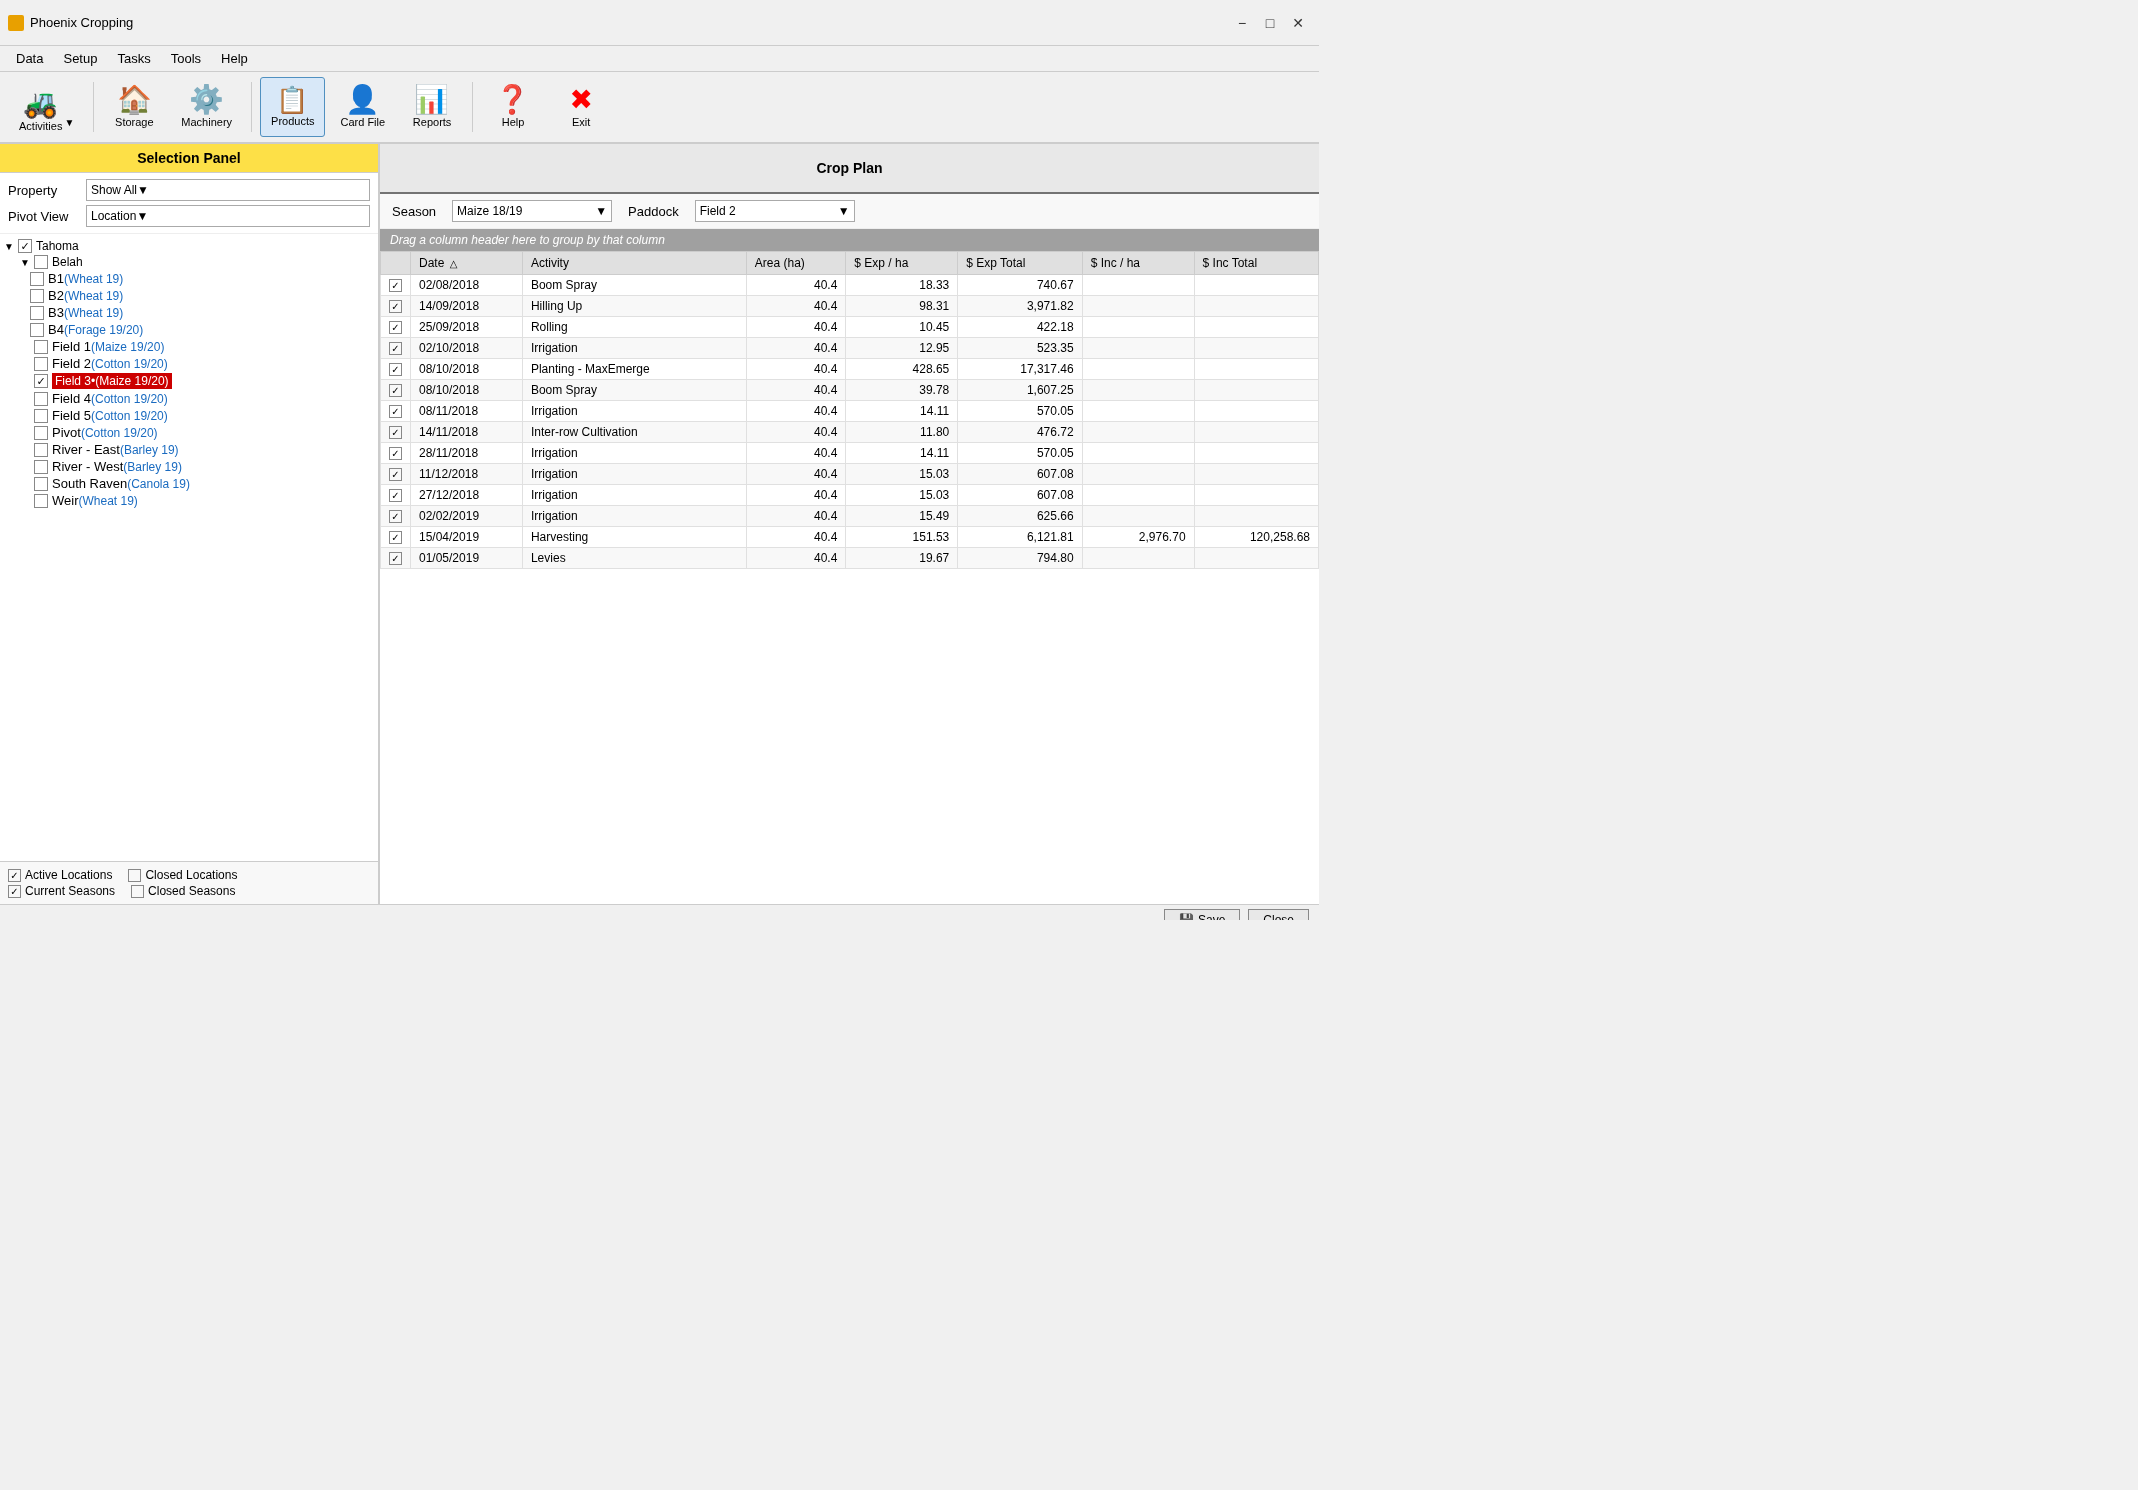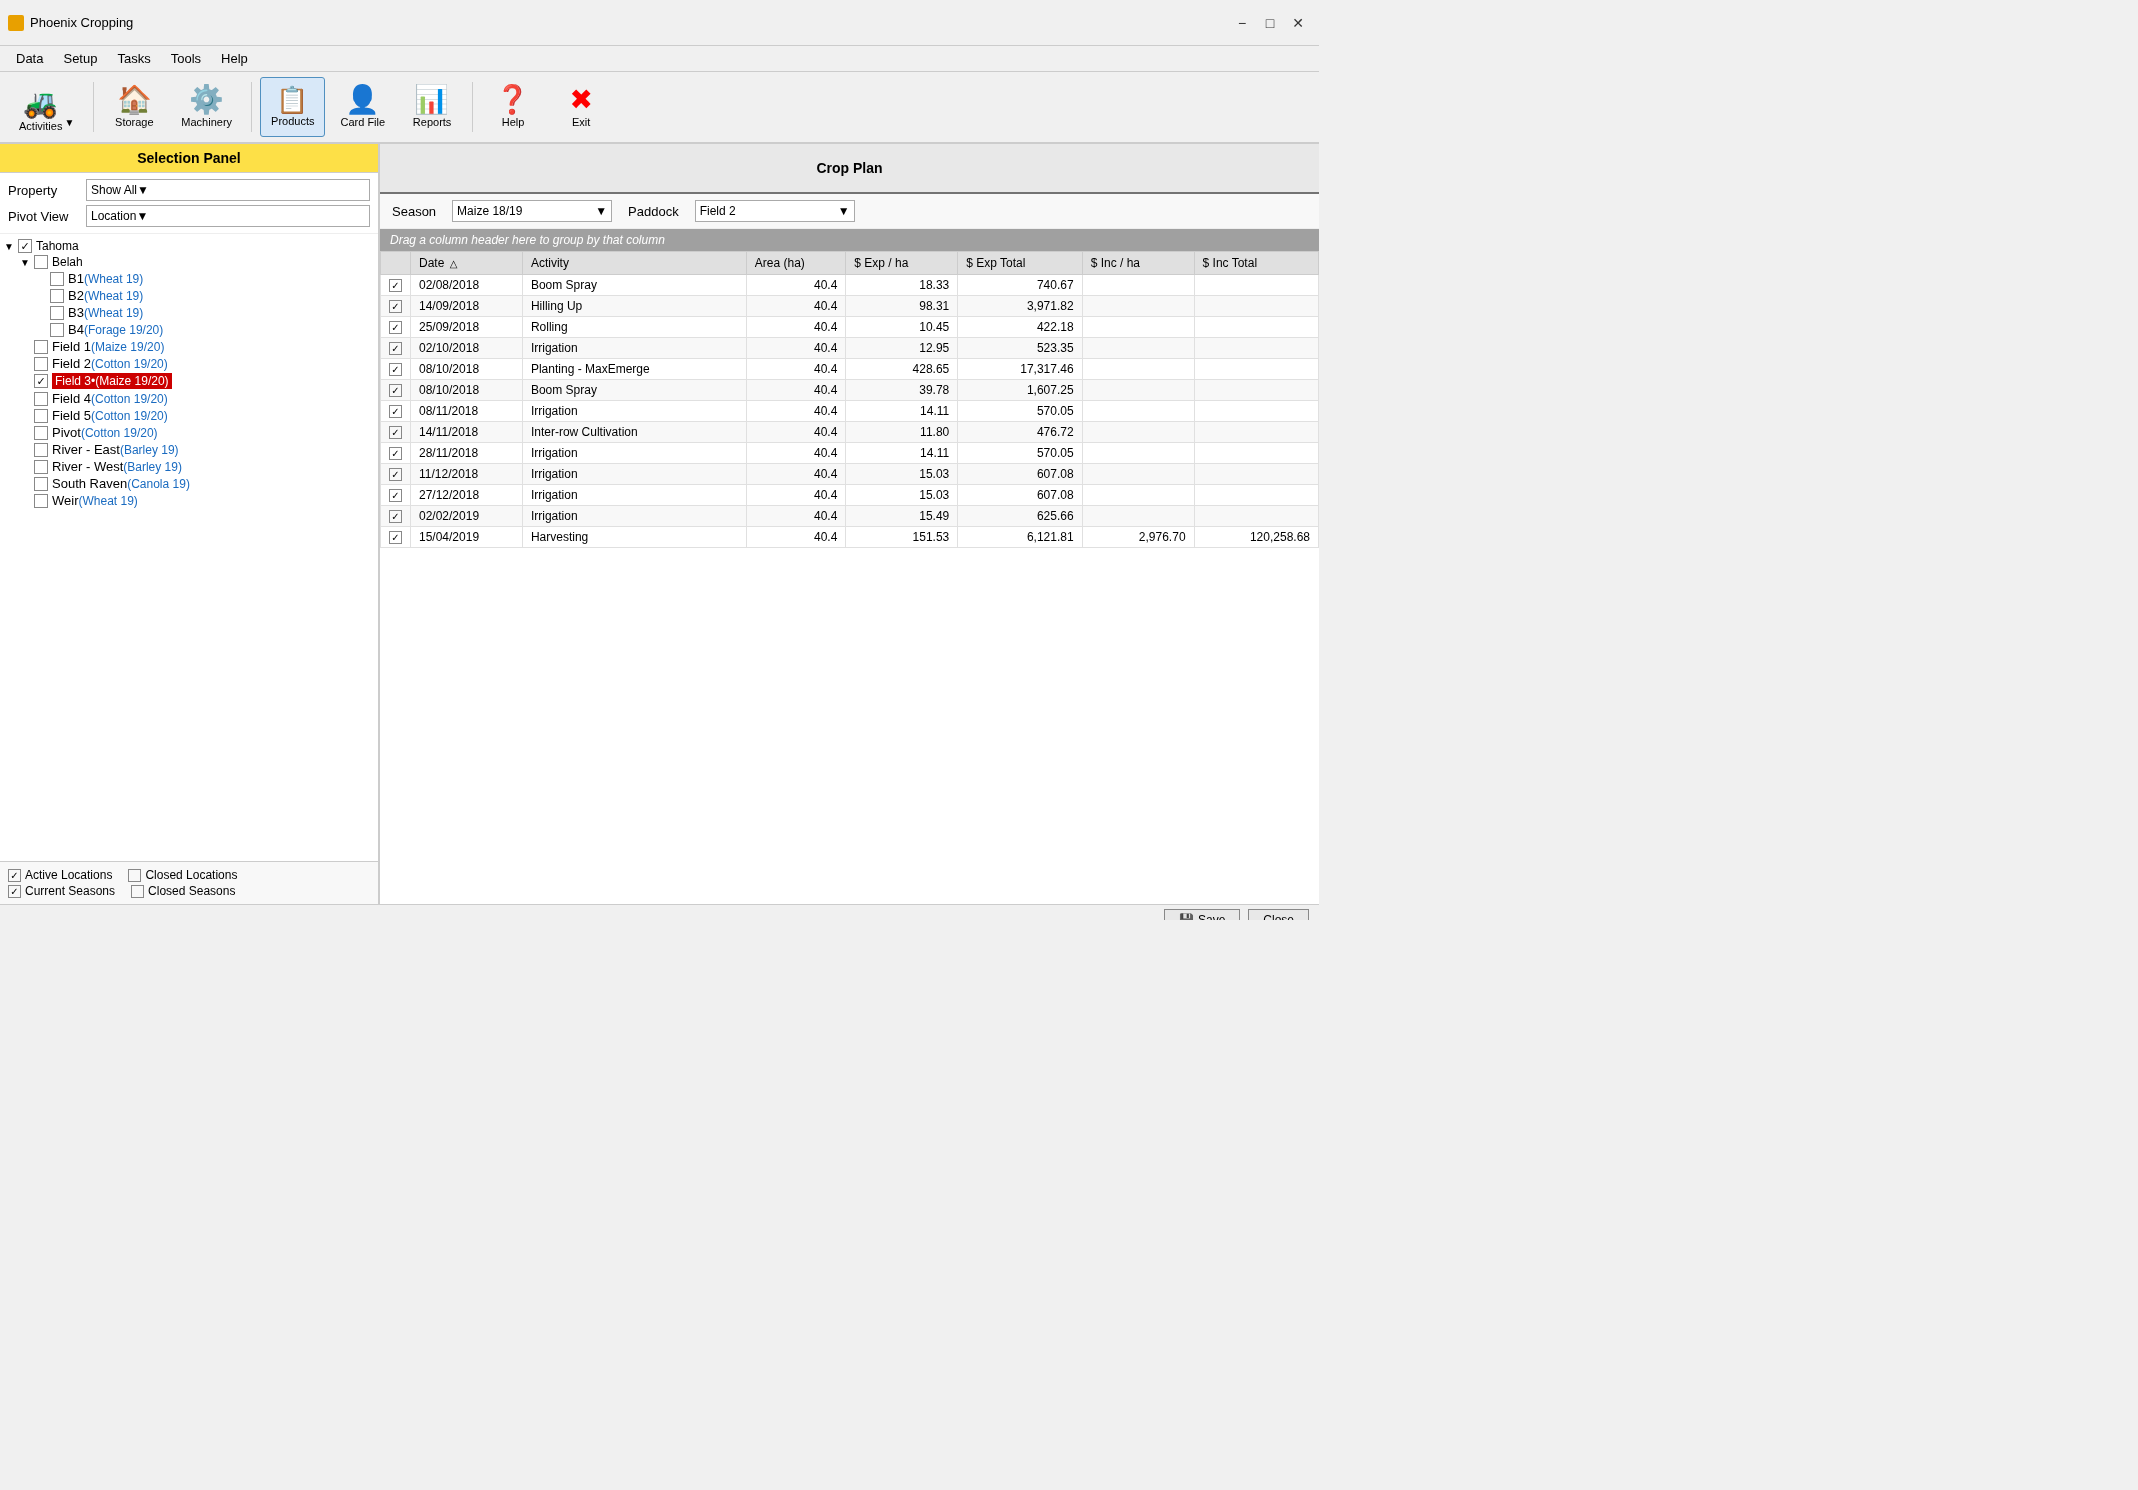--- a/index.html
+++ b/index.html
@@ -33,21 +33,21 @@
     .left-panel { width: 380px; min-width: 380px; background: white; border-right: 2px solid #ccc; display: flex; flex-direction: column; }
     .panel-header { background: #fde047; border-bottom: 1px solid #ccc; padding: 6px 10px; font-weight: bold; text-align: center; font-size: 14px; }
     .panel-controls { padding: 6px 8px; border-bottom: 1px solid #eee; display: flex; flex-direction: column; gap: 4px; }
     .control-row { display: flex; align-items: center; gap: 8px; }
     .control-label { font-size: 13px; min-width: 70px; }
     .dropdown { flex: 1; border: 1px solid #aaa; background: white; padding: 2px 4px; font-size: 12px; height: 22px; display: flex; align-items: center; cursor: pointer; }
     .tree-area { flex: 1; overflow-y: auto; padding: 4px 0; }
     .tree-item { display: flex; align-items: center; padding: 1px 0; cursor: pointer; }
     .tree-indent-0 { padding-left: 4px; }
     .tree-indent-1 { padding-left: 20px; }
-    .tree-indent-2 { padding-left: 36px; text-align: center; }
+    .tree-indent-2 { padding-left: 16px; text-align: center; }
     .tree-expand { width: 14px; font-size: 10px; cursor: pointer; }
     .tree-checkbox { width: 14px; height: 14px; border: 1px solid #888; margin-right: 4px; display: inline-flex; align-items: center; justify-content: center; font-size: 10px; flex-shrink: 0; }
     .tree-checkbox.checked { background: white; }
     .tree-checkbox.checked::after { content: '✓'; color: #000; font-size: 11px; }
     .tree-node-text { font-size: 12px; }
     .tree-node-text.blue { color: #1a6bc0; }
     .tree-node-text.selected-highlight { background: #cc0000; color: white; padding: 1px 3px; }
 
     
     .bottom-checks { padding: 6px 8px; border-top: 1px solid #ccc; display: flex; flex-direction: column; gap: 2px; background: #f8f8f8; }
@@ -439,20 +439,30 @@
             <tr>
               <td class="col-check"><span class="row-check checked"></span></td>
               <td class="col-date">15/04/2019</td>
               <td class="col-activity">Harvesting</td>
               <td class="col-area">40.4</td>
               <td class="col-exp-ha">151.53</td>
               <td class="col-exp-total">6,121.81</td>
               <td class="col-inc-ha">2,976.70</td>
               <td class="col-inc-total">120,258.68</td>
             </tr>
+            <tr>
+              <td class="col-check"><span class="row-check checked"></span></td>
+              <td class="col-date">01/05/2019</td>
+              <td class="col-activity">Levies</td>
+              <td class="col-area">40.4</td>
+              <td class="col-exp-ha">19.67</td>
+              <td class="col-exp-total">794.80</td>
+              <td class="col-inc-ha"></td>
+              <td class="col-inc-total"></td>
+            </tr>
           </tbody>
       </table>
     </div>
   </div>
 </div>
 
 <div class="status-bar">
   <button class="status-btn">
     <span>💾</span>
     <span>Save</span>

